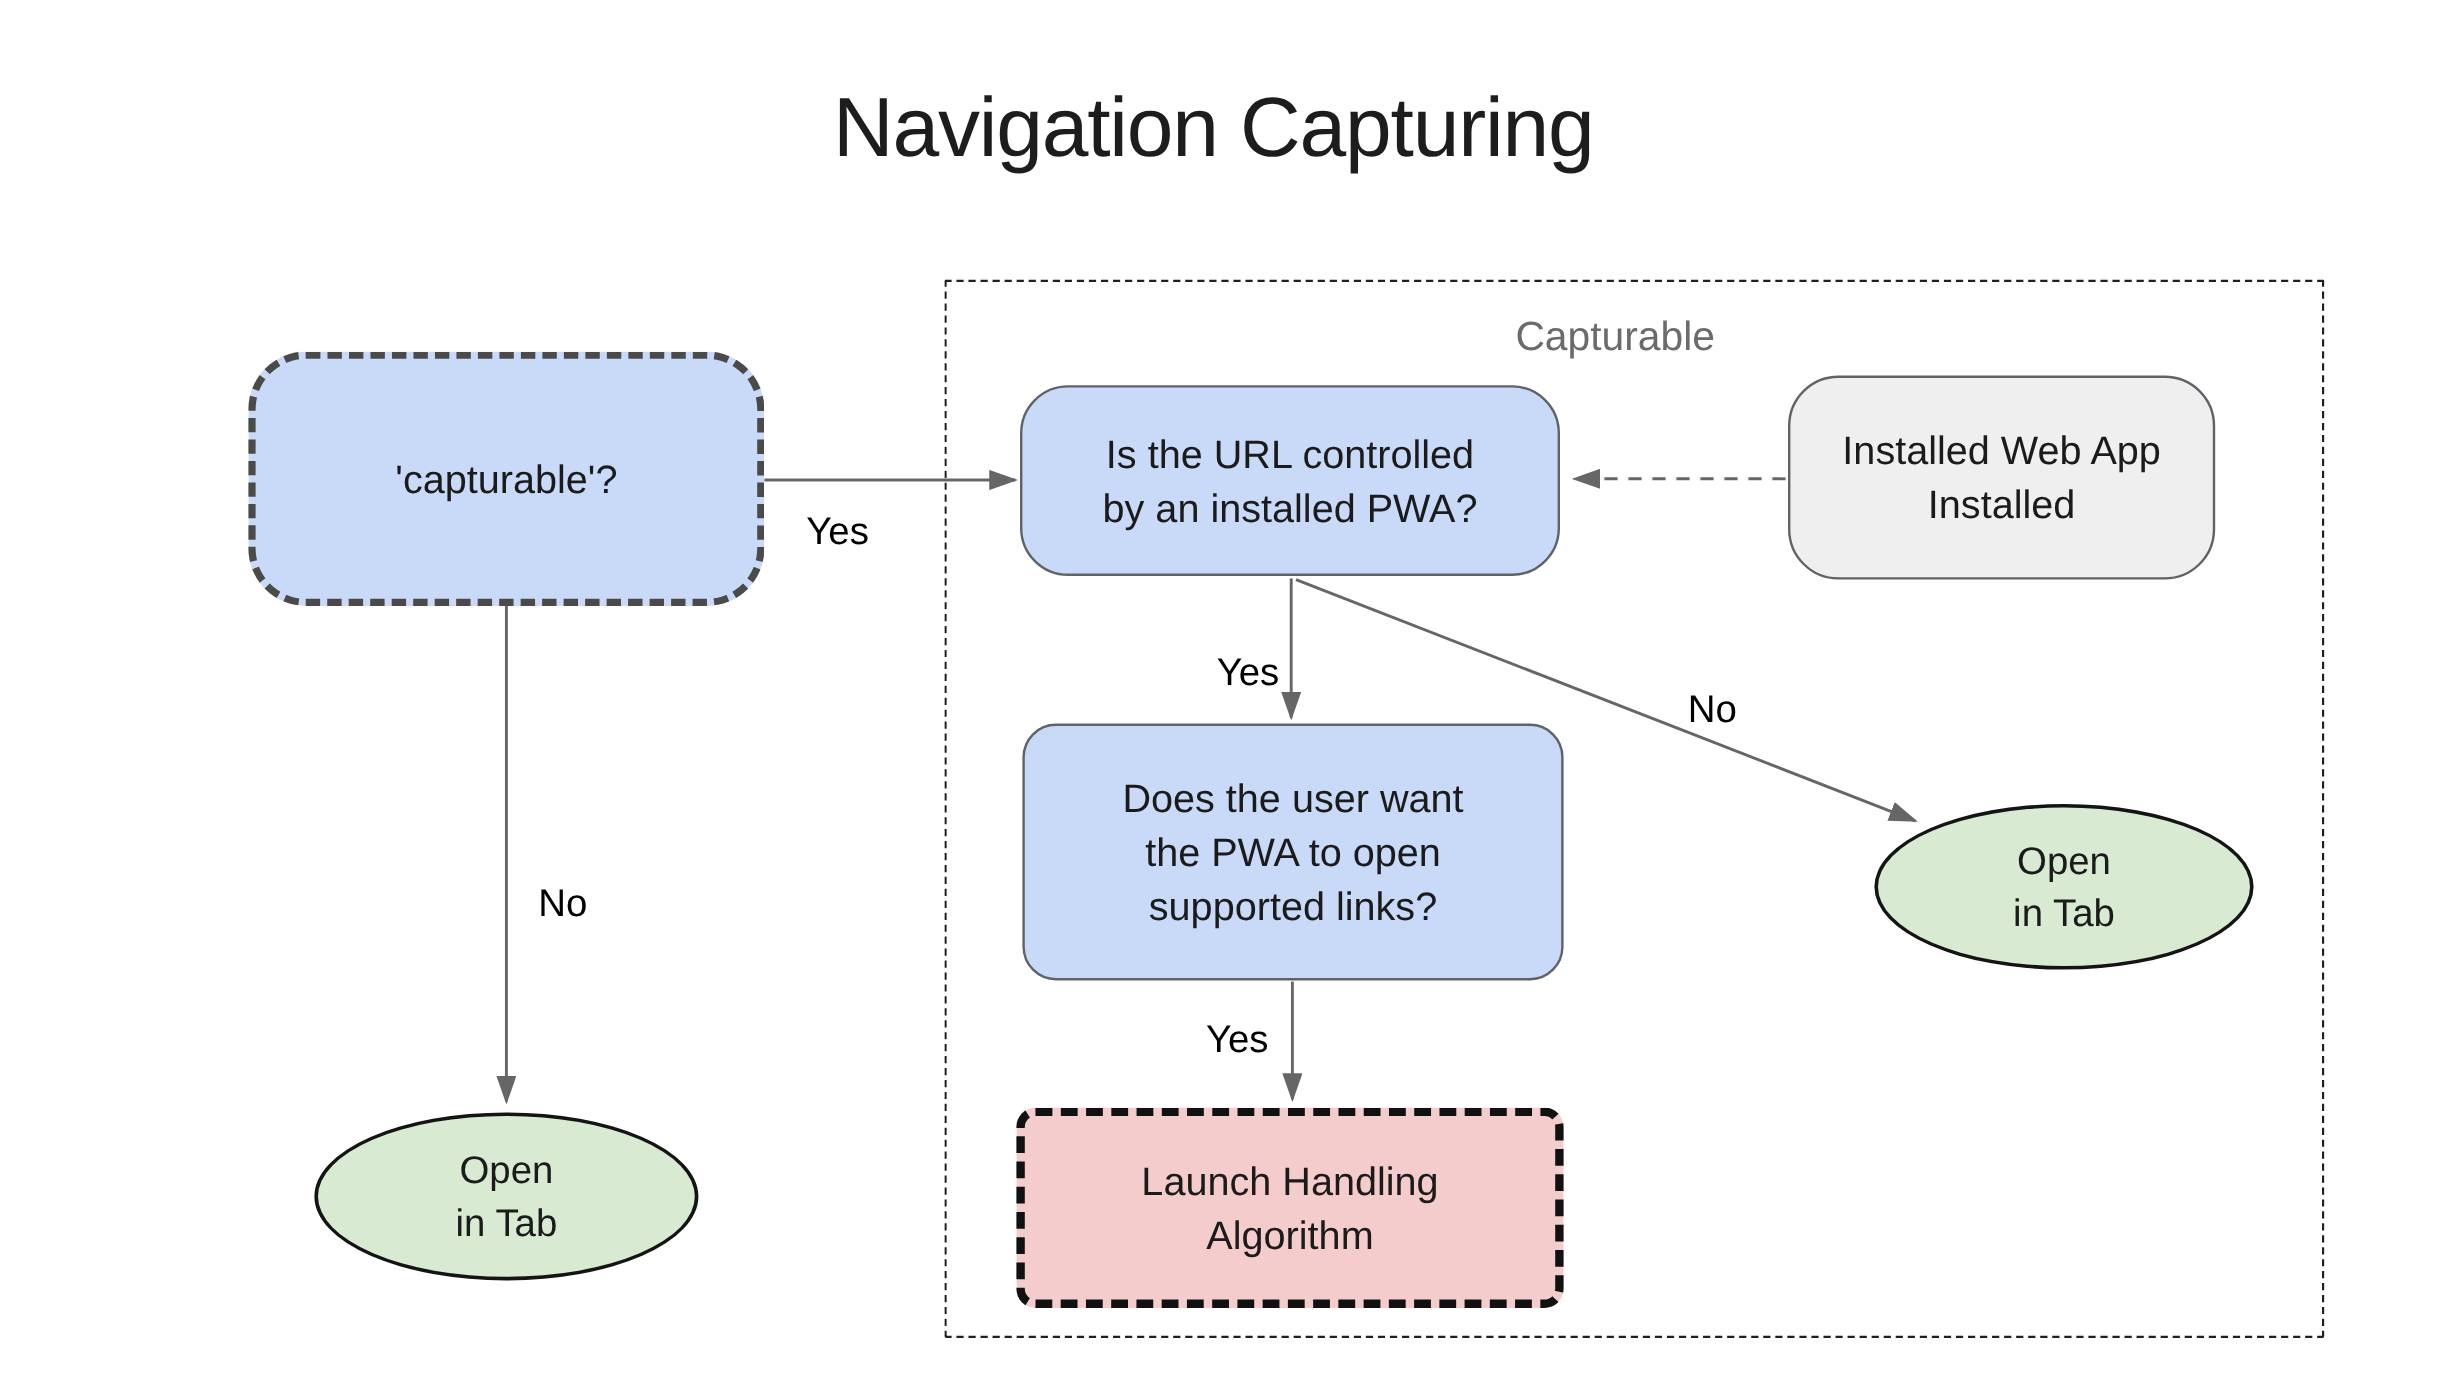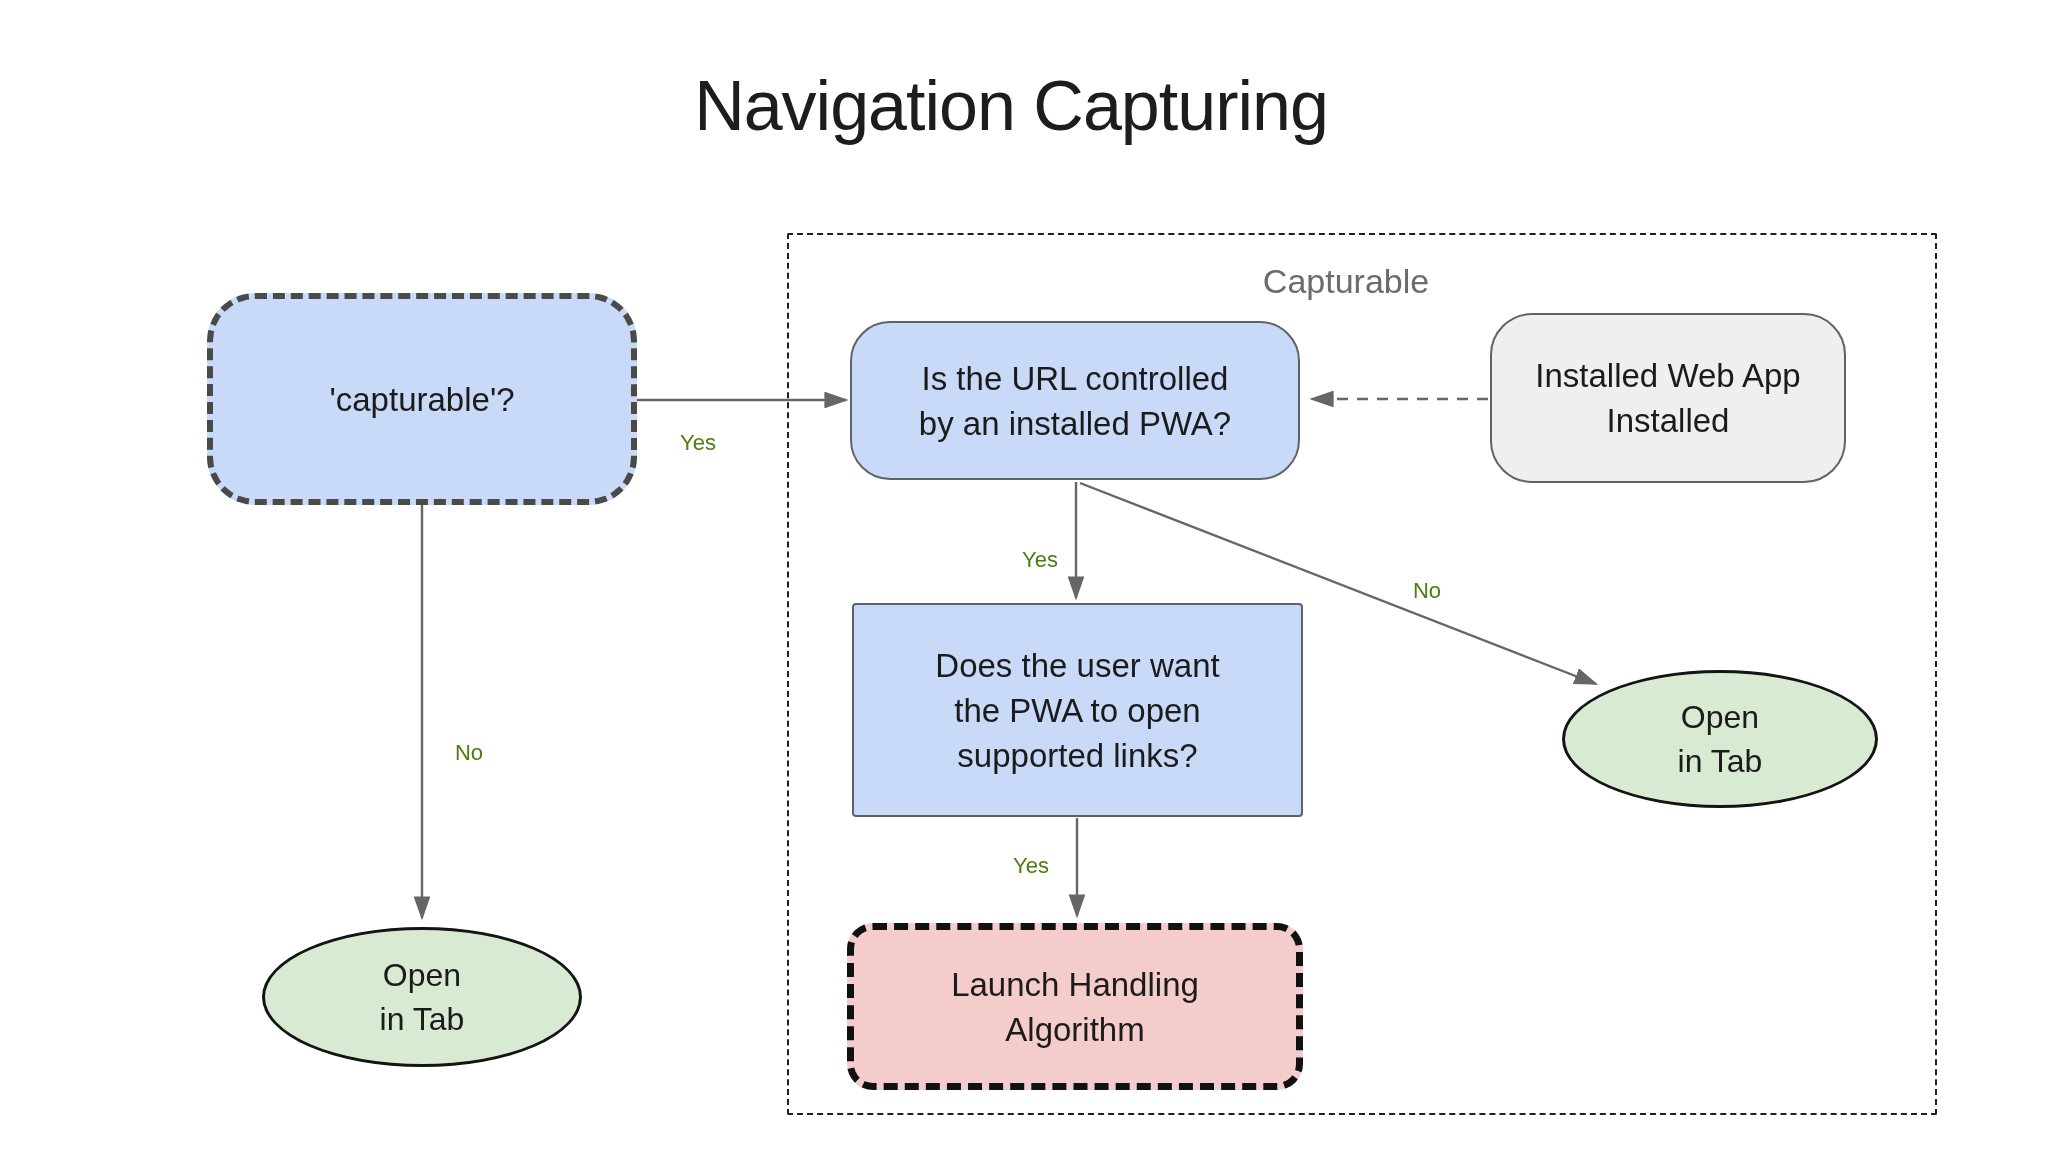--- a/index.html
+++ b/index.html
@@ -36,35 +36,35 @@
   .node-url-controlled{
     left:850px;top:321px;width:450px;height:159px;
     background:var(--node-blue);border:2px solid var(--border-gray);border-radius:40px;
   }
   .node-installed-db{
     left:1490px;top:313px;width:356px;height:170px;
     background:var(--node-gray);border:2px solid var(--border-gray);border-radius:42px;
   }
   .node-user-wants{
     left:852px;top:603px;width:451px;height:214px;
-    background:var(--node-blue);border:2px solid var(--border-gray);border-radius:4px;
+    background:var(--node-blue);border:2px solid var(--border-gray);border-radius:28px;
   }
   .node-launch-handling{
     left:847px;top:923px;width:456px;height:167px;
-    background:var(--node-pink);border:7px dashed var(--dash-black);border-radius:26px;
+    background:var(--node-pink);border:7px dashed var(--dash-black);border-radius:16px;
   }
   .ellipse{
     background:var(--node-green);border:3px solid #141414;border-radius:50%;
     font-size:32px;line-height:44px;
   }
   .ellipse-left{left:262px;top:927px;width:320px;height:140px;}
   .ellipse-right{left:1562px;top:670px;width:316px;height:138px;}
   .edge-label{
     position:absolute;transform:translate(-50%,-50%);
-    font-size:22px;color:#4d7c0f;white-space:nowrap;text-align:right;
+    font-size:32px;color:#000000;white-space:nowrap;text-align:right;
   }
   .lbl-capturable-yes{left:698px;top:443px;}
   .lbl-capturable-no{left:469px;top:753px;}
   .lbl-url-yes{left:1040px;top:560px;}
   .lbl-url-no{left:1427px;top:591px;}
   .lbl-user-wants-yes{left:1031px;top:866px;}
 </style>
 </head>
 <body>
 

